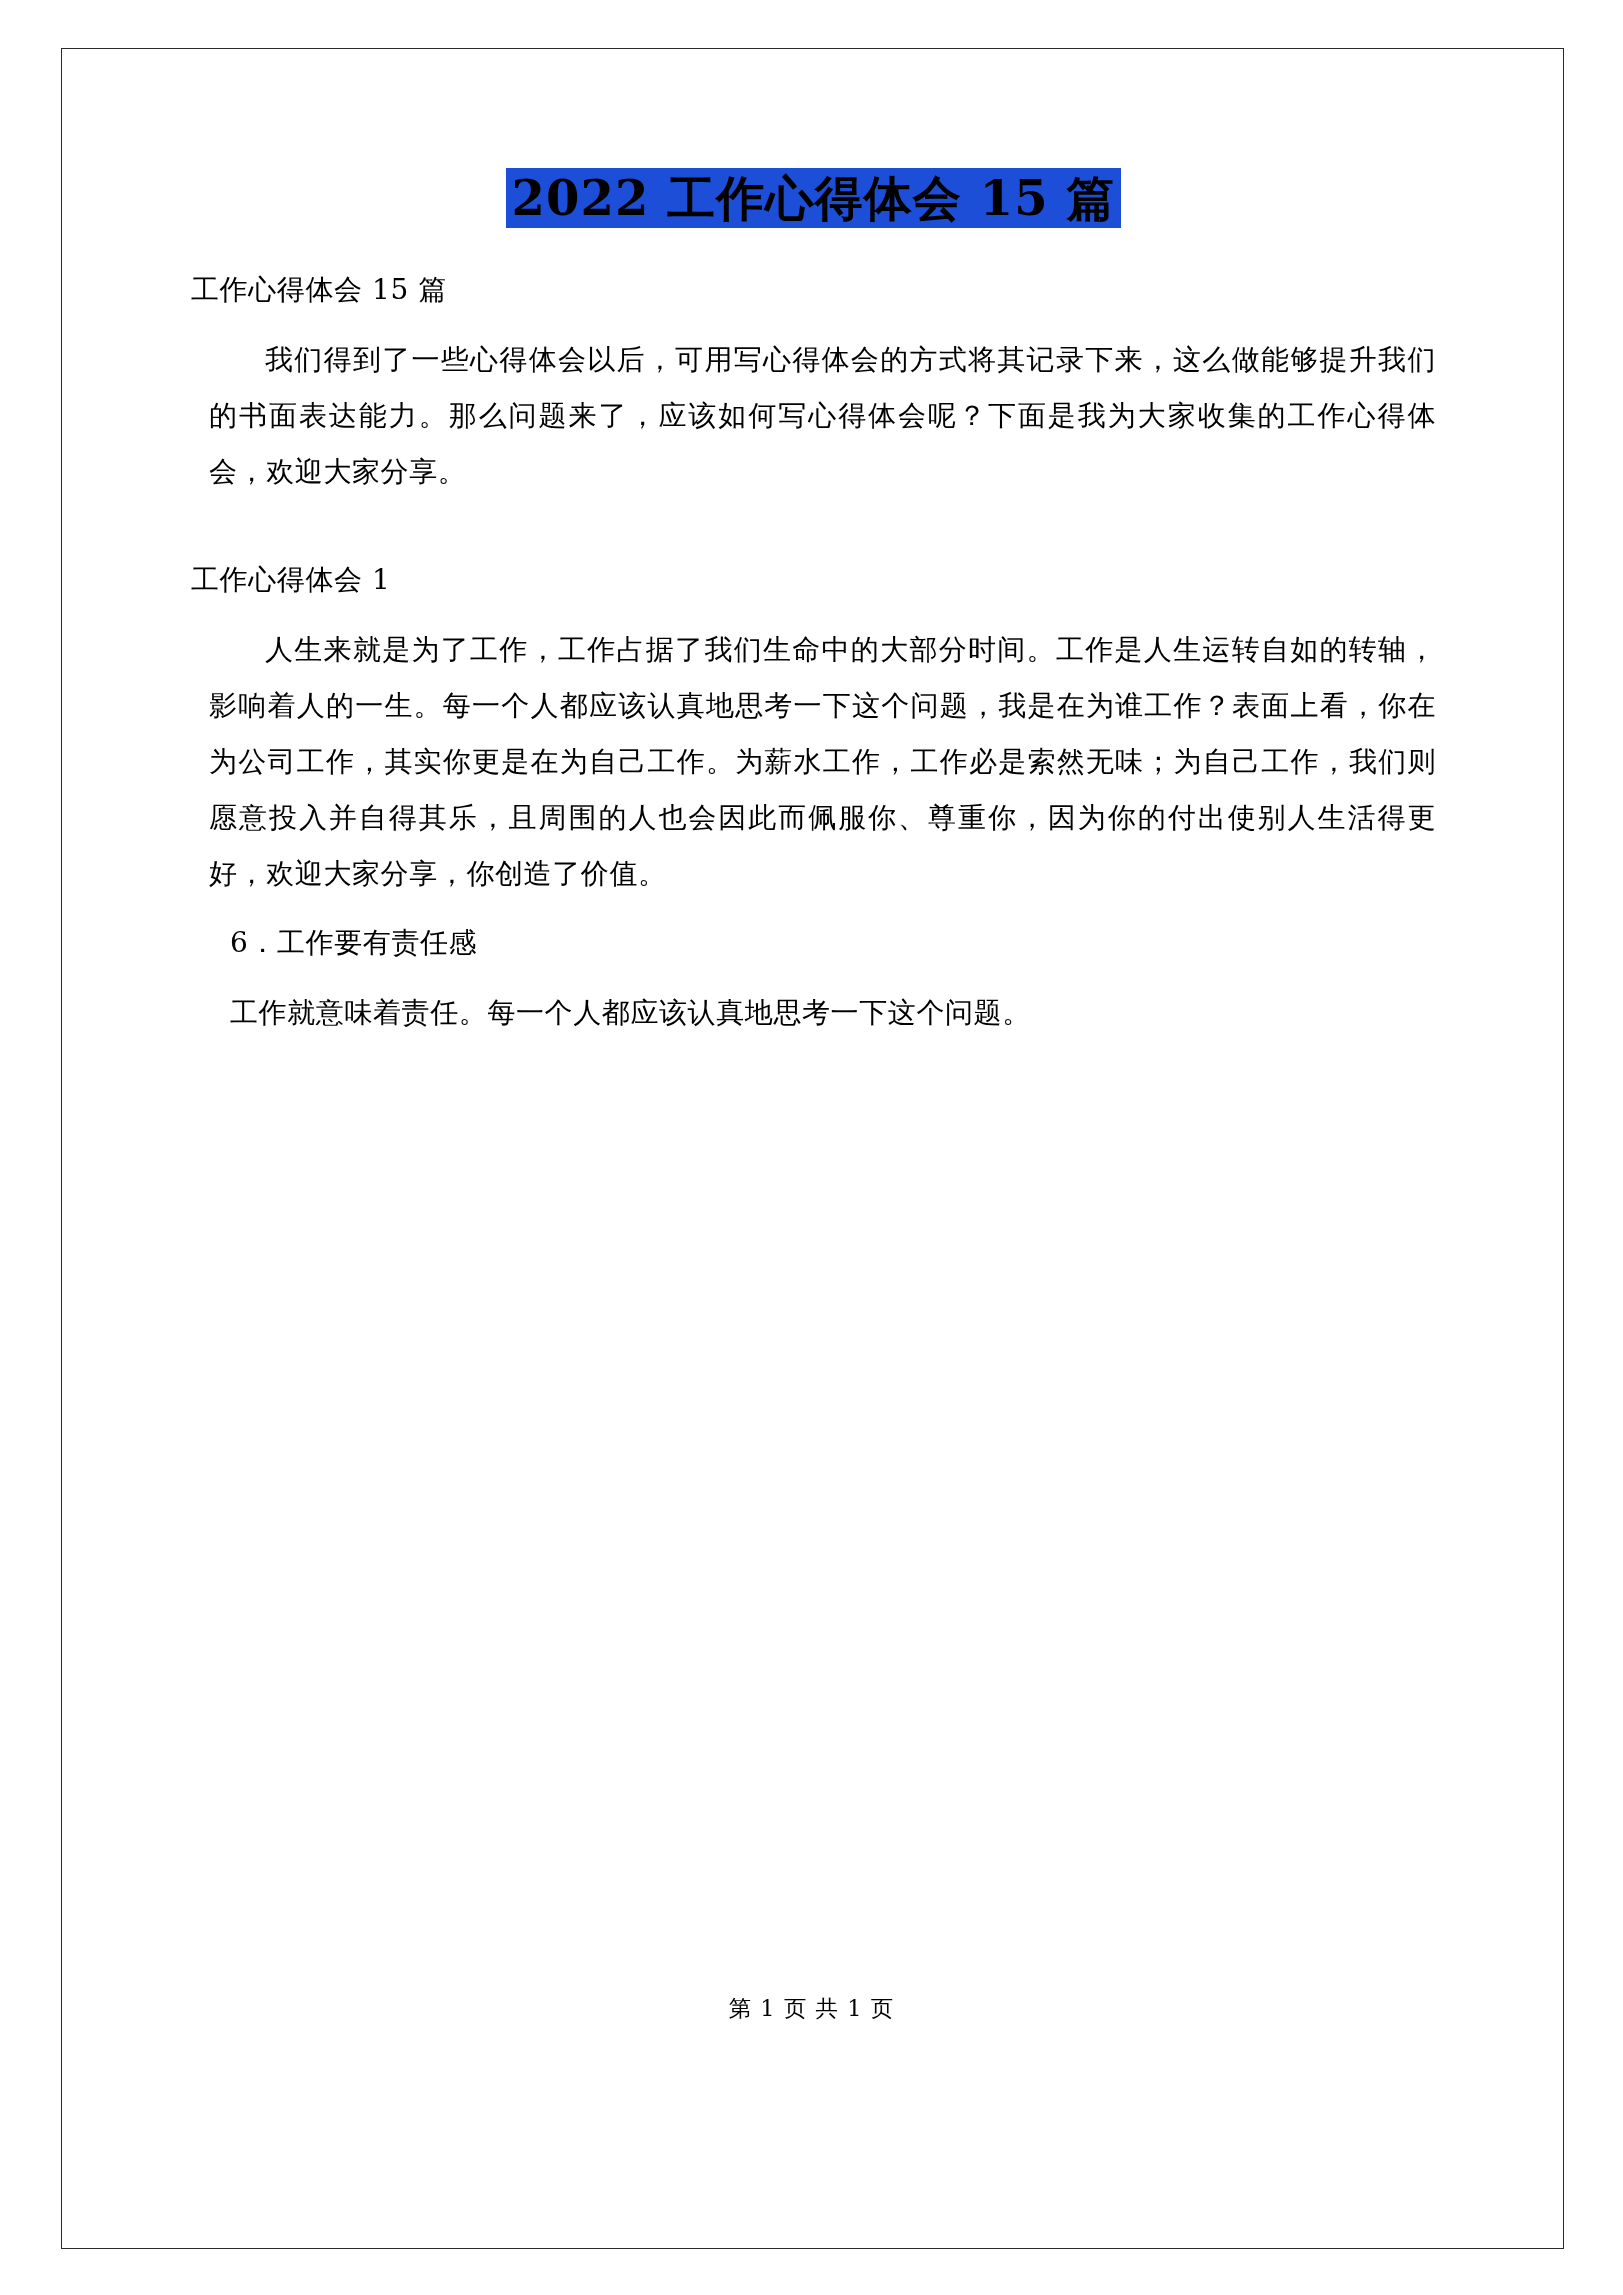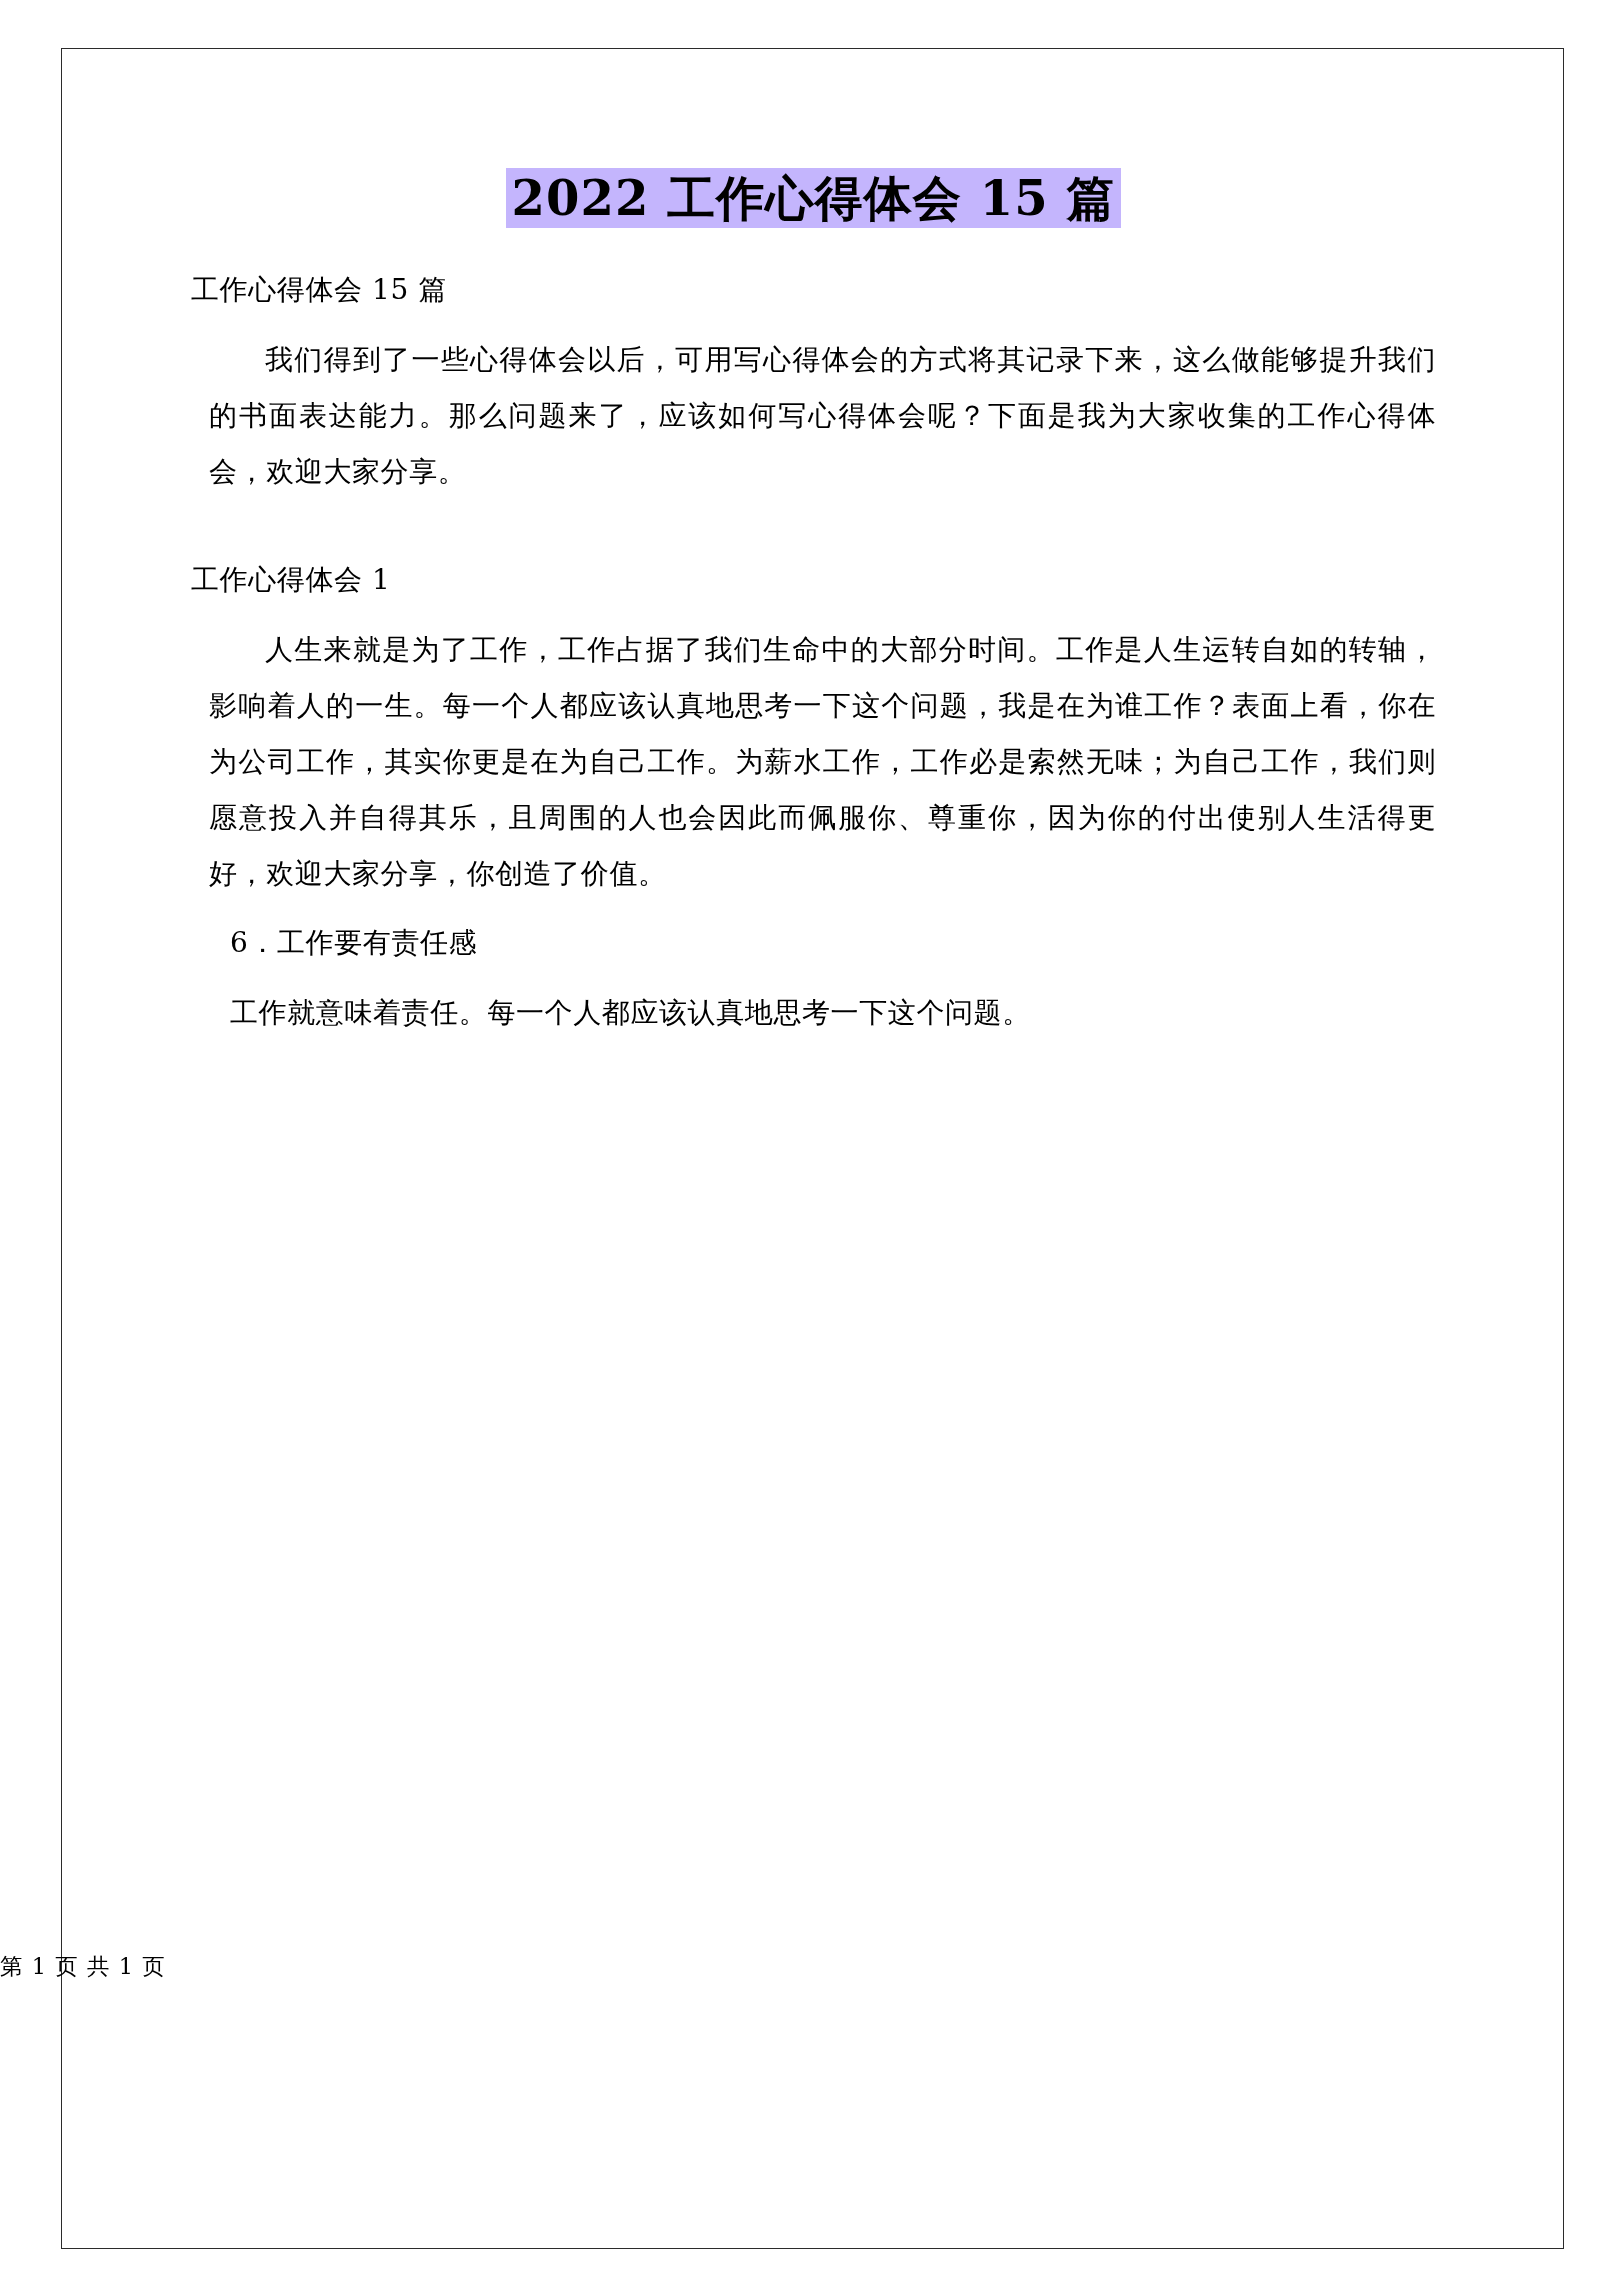--- a/index.html
+++ b/index.html
@@ -37,21 +37,21 @@
   .doc-title {
     text-align: center;
     font-size: 48px;
     line-height: 1.25;
     font-weight: 700;
     letter-spacing: 1.1px;
     margin: 0 0 34px 0;
     font-family: "DejaVu Serif", "Liberation Serif", serif;
   }
   .doc-title .hl {
-    background: #c4b5fd;
+    background: #1d4ed8;
     padding: 2.2px 5.6px;
   }
   p.para {
     font-size: 28px;
     line-height: 2.0;
     margin: 0 0 13.5px 0;
     text-align: justify;
     text-justify: inter-ideograph;
     letter-spacing: 0.6px;
     font-family: "DejaVu Serif", "Liberation Serif", serif;
@@ -64,21 +64,22 @@
     text-indent: 39px;
   }
   p.spacer {
     height: 39px;
     margin: 0;
   }
   .footer {
     position: absolute;
     left: 0;
     right: 0;
-    top: 1951px;
+    top: 1993px;
+    text-align: center;
     font-size: 22.4px;
     letter-spacing: 1.1px;
     font-family: "DejaVu Serif", "Liberation Serif", serif;
   }
 </style>
 </head>
 <body>
 
 <div class="page">
   <div class="page-frame"></div>

